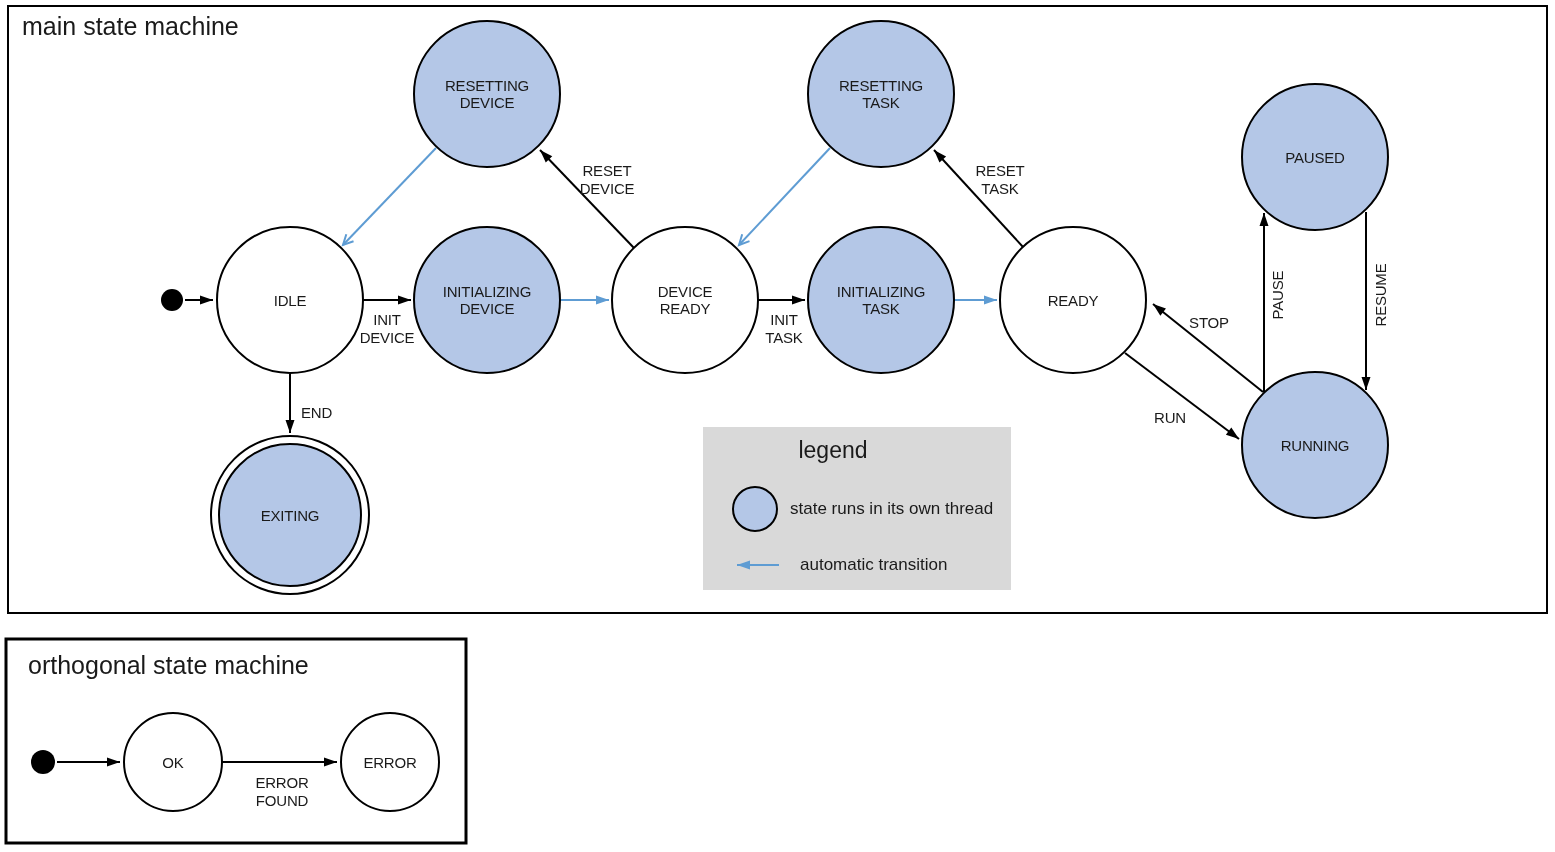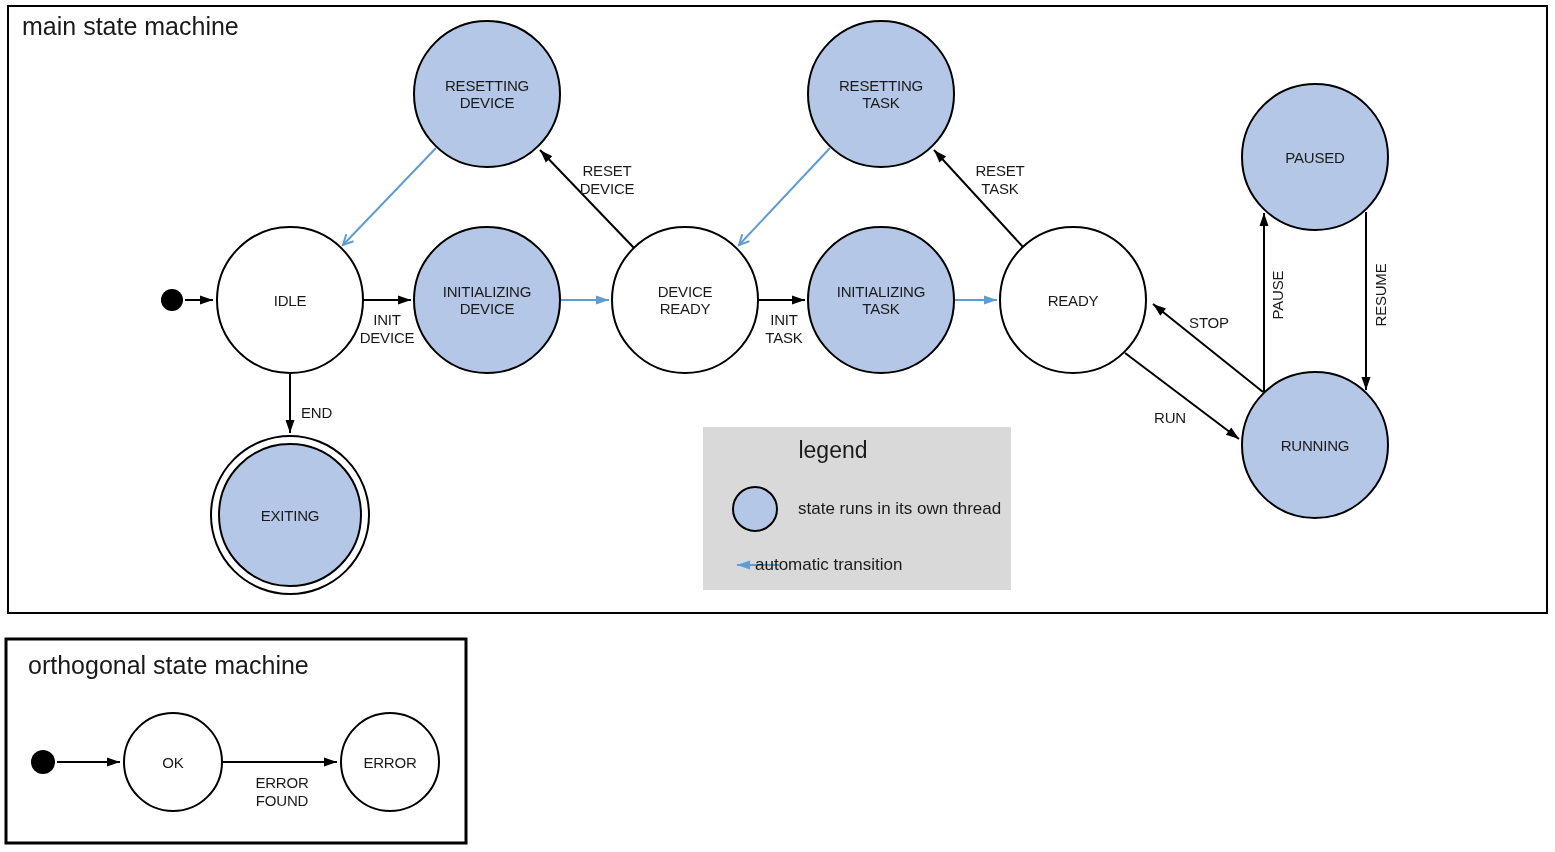--- a/index.html
+++ b/index.html
@@ -2,21 +2,21 @@
 <html><head>
 <meta charset="utf-8">
 <style>
   html,body{margin:0;padding:0;background:#ffffff;}
   #stage{position:relative;width:1555px;height:852px;font-family:"Liberation Sans",sans-serif;overflow:hidden;}
   #diagram{position:absolute;left:0;top:0;}
   svg text{font-family:"Liberation Sans",sans-serif;letter-spacing:-0.2px;}
   .overlay{position:absolute;color:#1a1a1a;white-space:nowrap;}
   .panel-title{font-size:25px;}
   .legend-title{font-size:23px;text-align:center;}
-  .legend-label{font-size:17px;line-height:20px;margin-left:8px;}
+  .legend-label{font-size:17px;line-height:20px;}
 </style>
 </head>
 <body>
 
 <div id="stage">
   <svg id="diagram" width="1555" height="852" viewBox="0 0 1555 852">
       <defs>
         <marker id="m-black" markerWidth="16" markerHeight="12" refX="14" refY="6" orient="auto" markerUnits="userSpaceOnUse">
           <path d="M1,1.5 L14,6 L1,10.5 Z" fill="#000000"></path>
         </marker>
@@ -142,14 +142,14 @@
     </svg>
 
   <div class="overlay panel-title" style="left:22px;top:12px;">main state machine</div>
 
   <div class="overlay panel-title" style="left:28px;top:651px;">orthogonal state machine</div>
 
   <div class="overlay legend-title" style="left:703px;top:437px;width:260px;">legend</div>
 
   <div class="overlay legend-label" style="left:790px;top:499px;">state runs in its own thread</div>
 
-  <div class="overlay legend-label" style="left:747px;top:555px;">automatic transition</div>
+  <div class="overlay legend-label" style="left:800px;top:555px;">automatic transition</div>
 </div>
 
 </body></html>

